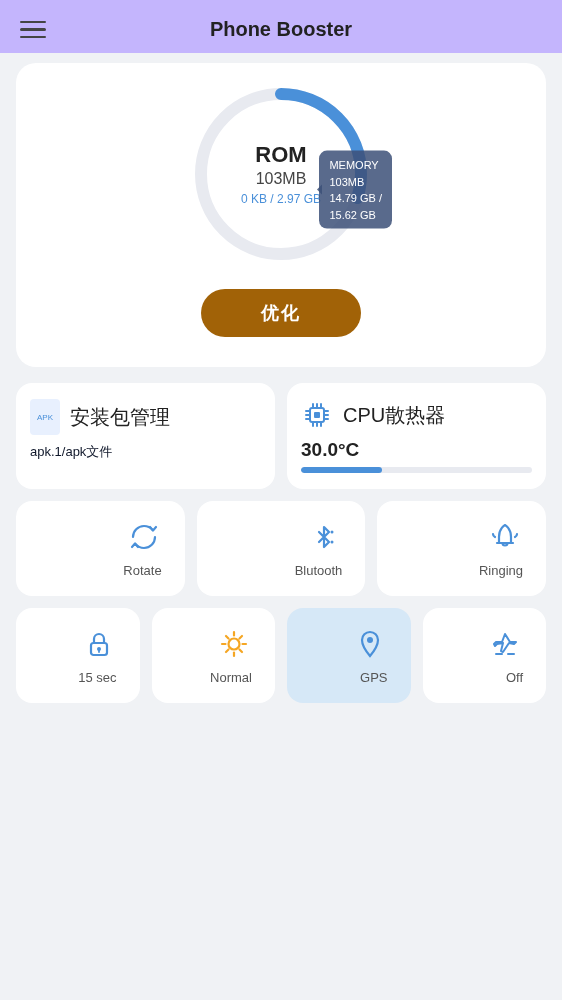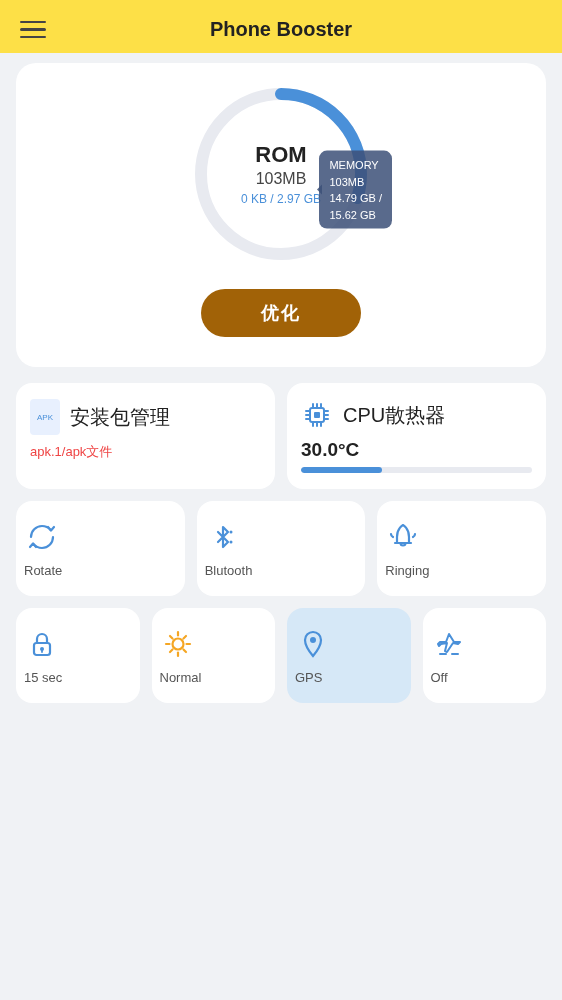--- a/index.html
+++ b/index.html
@@ -10,21 +10,21 @@
       font-family: -apple-system, 'PingFang SC', 'Helvetica Neue', sans-serif;
       color: #222;
     }
 
     
     .header {
       display: flex;
       align-items: center;
       justify-content: center;
       padding: 18px 20px 12px;
-      background: #fde047;
+      background: #c4b5fd;
       position: relative;
     }
     .header-title {
       font-size: 20px;
       font-weight: 600;
       color: #222;
     }
     .menu-icon {
       position: absolute;
       left: 20px;
@@ -164,21 +164,21 @@
       align-items: center;
       justify-content: center;
     }
     .card-title {
       font-size: 20px;
       color: #222;
       font-weight: 500;
     }
     .card-sub {
       font-size: 13px;
-      color: #ef4444;
+      color: #0f172a;
     }
     .temp-value {
       font-size: 19px;
       font-weight: 600;
       color: #222;
       margin-bottom: 6px;
     }
     .progress-bar-bg {
       height: 6px;
       background: #e8eaf0;
@@ -197,23 +197,23 @@
       display: flex;
       gap: 12px;
       margin: 0 16px 12px;
     }
     .icon-card {
       background: #fff;
       border-radius: 16px;
       flex: 1;
       display: flex;
       flex-direction: column;
-      align-items: flex-start;
+      align-items: flex-end;
       justify-content: center;
-      padding: 18px 8px;
+      padding: 18px 23px;
       cursor: pointer;
     }
     .icon-card.active {
       background: #d6e8f7;
     }
     .icon-card .icon-svg {
       width: 36px;
       height: 36px;
       margin-bottom: 8px;
       display: flex;

